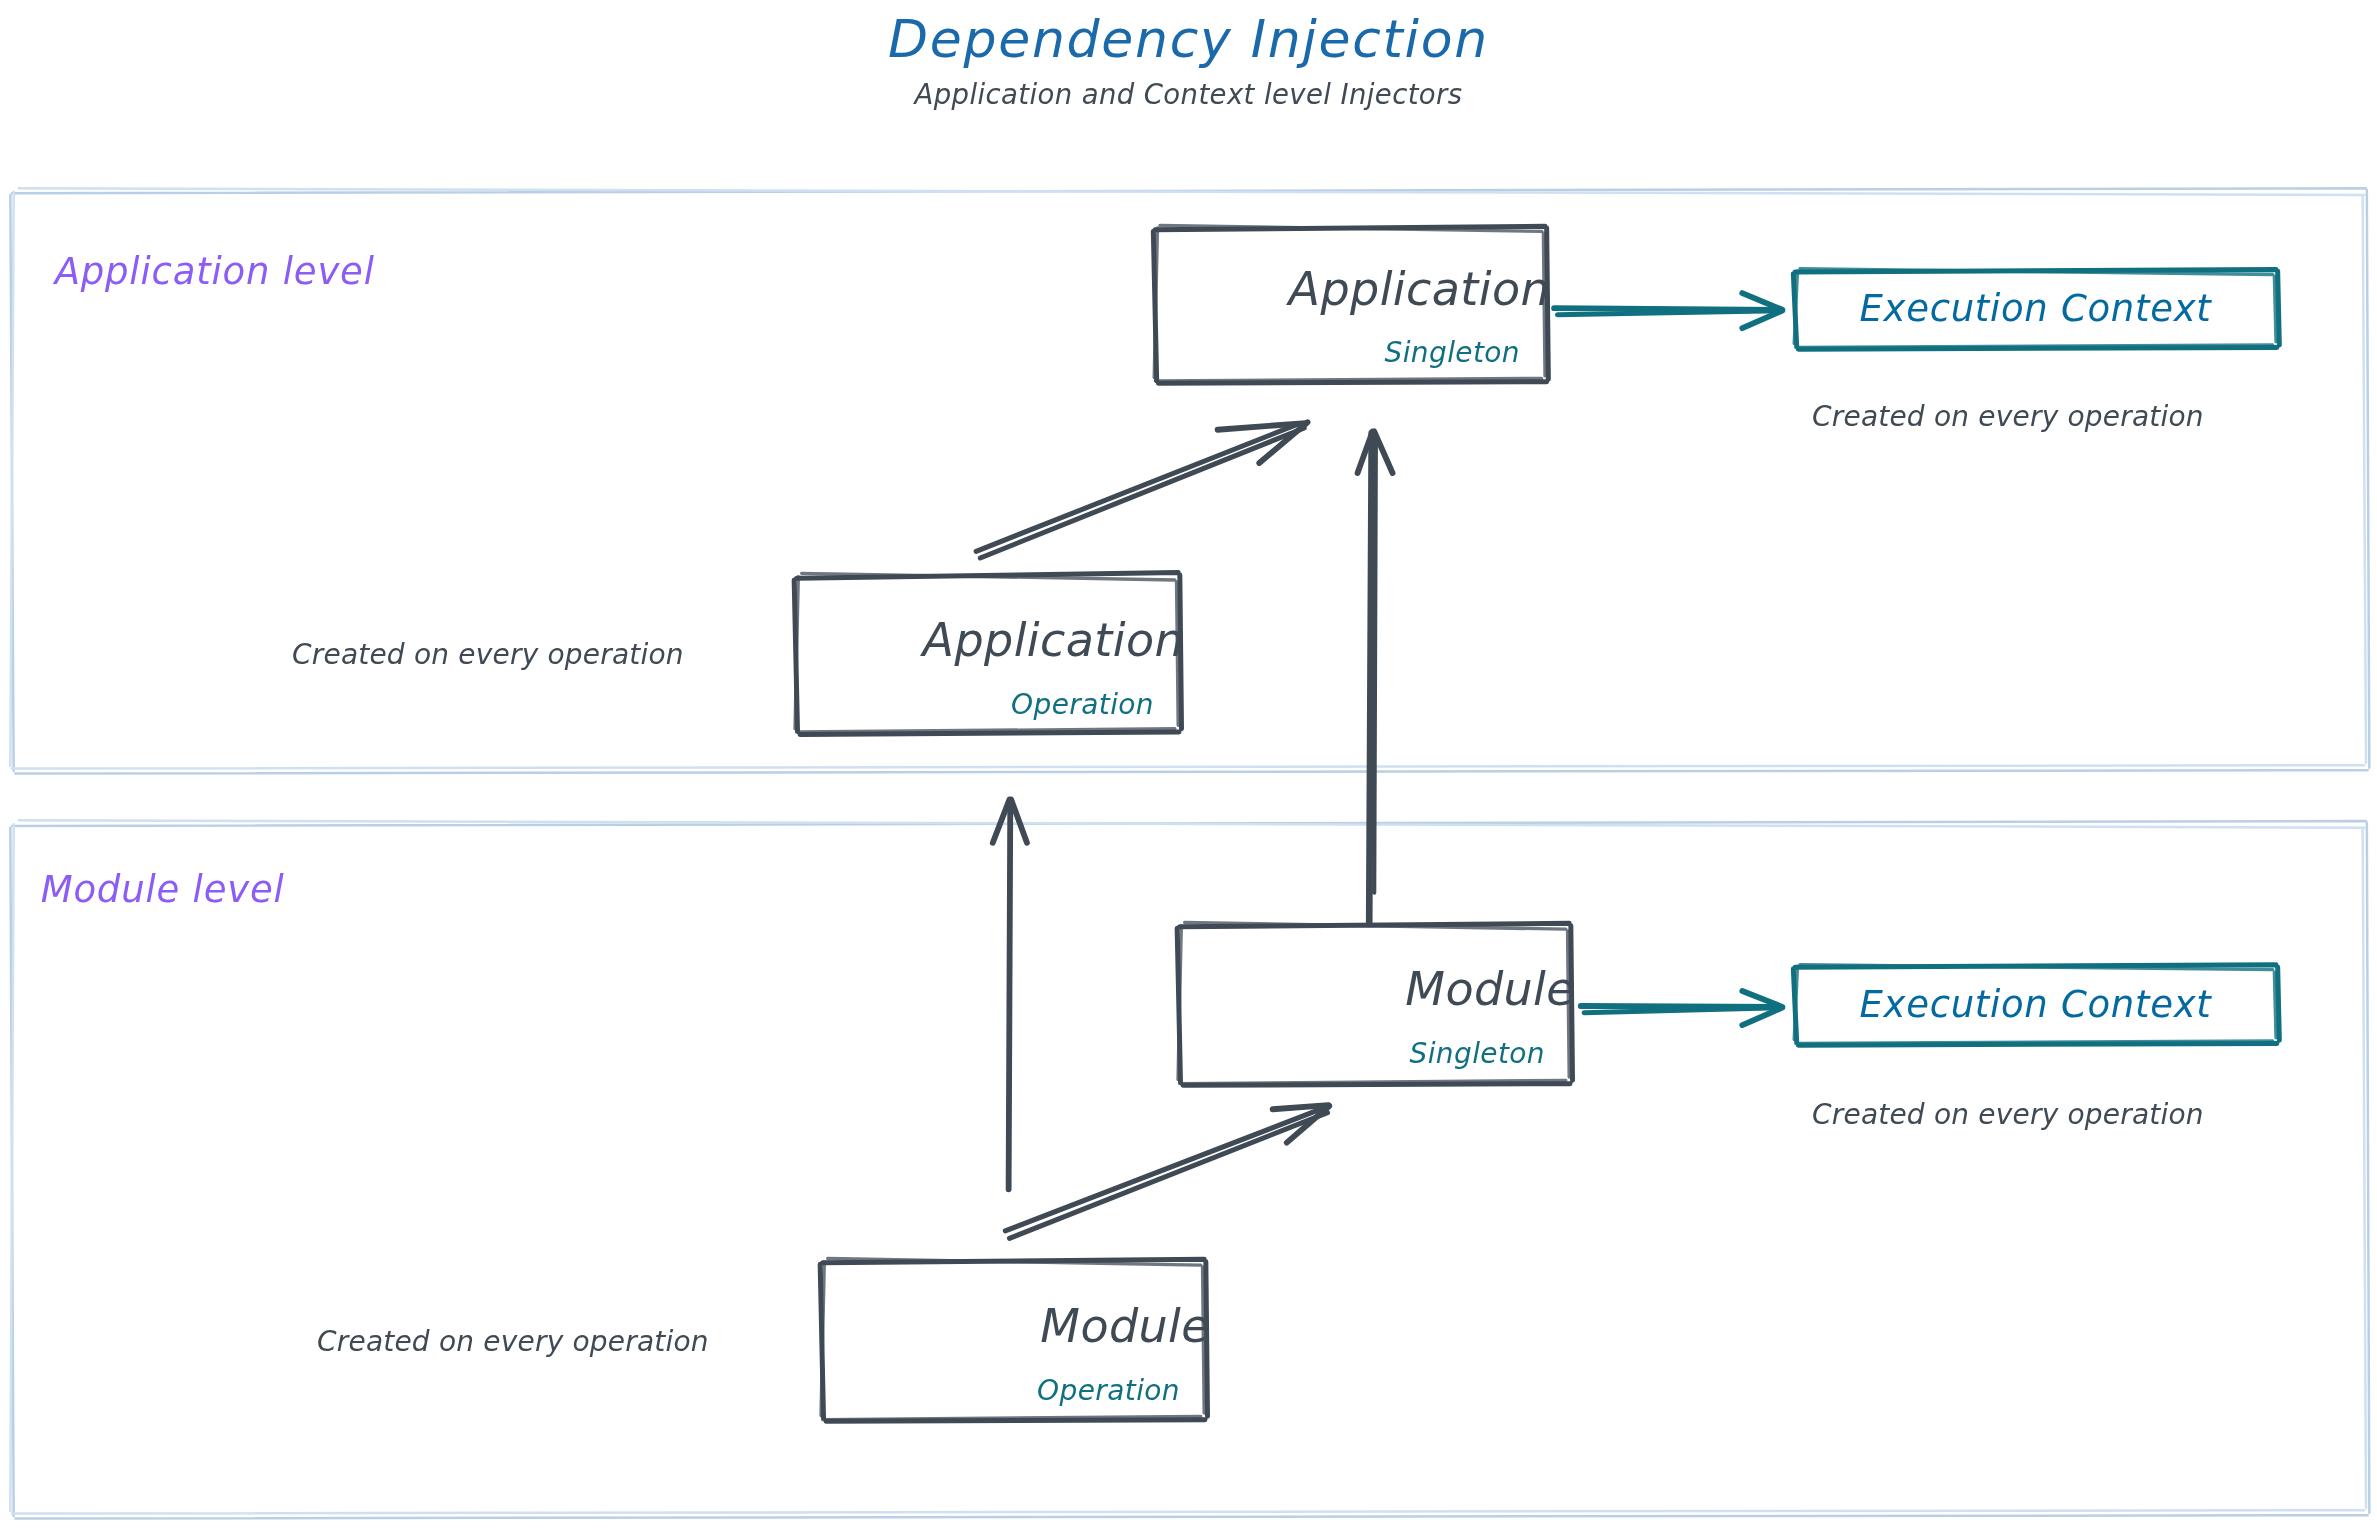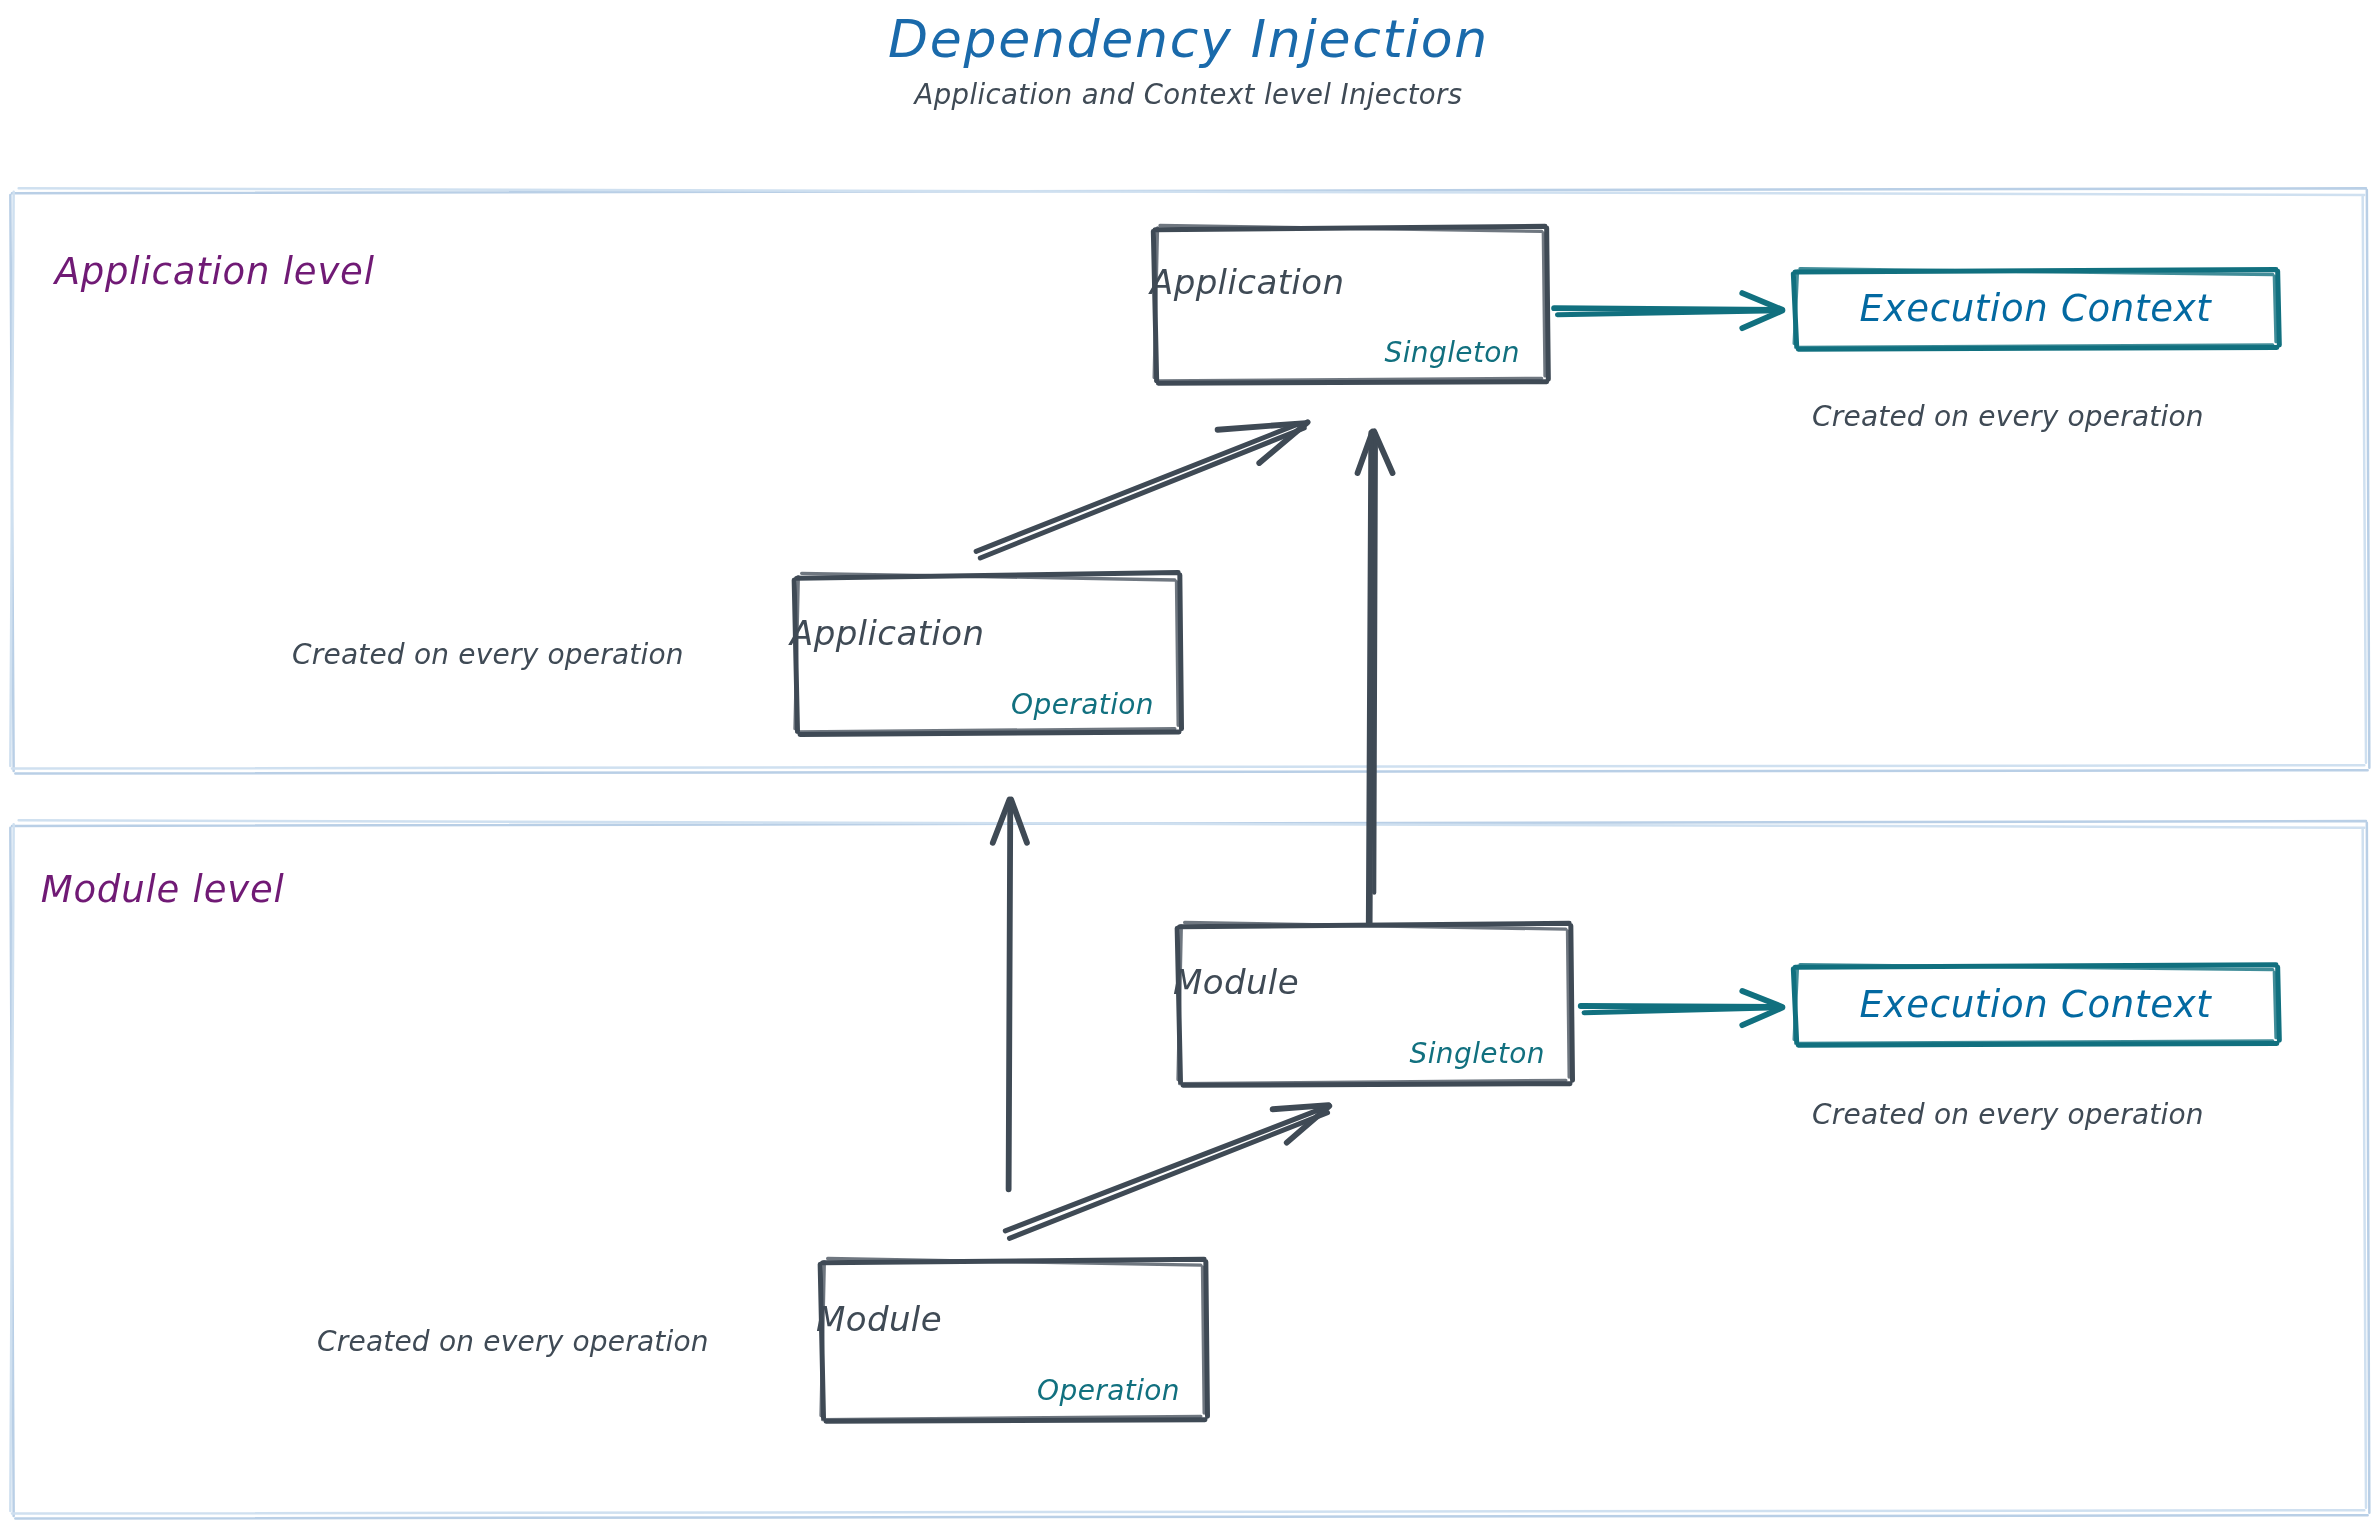--- a/index.html
+++ b/index.html
@@ -57,21 +57,21 @@
     width: 100%;
     height: 100%;
     overflow: visible;
     pointer-events: none;
   }
   .level-title {
     position: absolute;
     font-family: "DejaVu Sans", sans-serif;
     font-size: 37px;
     font-style: italic;
-    color: #701a75;
+    color: #8b5cf6;
     letter-spacing: 0.8px;
     white-space: nowrap;
   }
 
   #app-level { left: 6.7px;  top: 185px;  width: 2364px; height: 591px; }
   #mod-level { left: 6.7px;  top: 816px;  width: 2364px; height: 705px; }
 
   #app-level .level-title { left: 48px; top: 65px; }
   #mod-level .level-title { left: 34px; top: 52px; }
 
@@ -85,23 +85,23 @@
     left: 0; top: 0;
     width: 100%;
     height: 100%;
     overflow: visible;
     pointer-events: none;
   }
   .node-primary-label {
     position: absolute;
     left: 0;
     width: 100%;
-    text-align: left;
-    font-family: "DejaVu Sans", sans-serif;
-    font-size: 34px;
+    text-align: right;
+    font-family: "DejaVu Sans", sans-serif;
+    font-size: 46px;
     font-style: italic;
     color: #3f4a55;
     letter-spacing: 0.4px;
     white-space: nowrap;
   }
   .node-scope-label {
     position: absolute;
     right: 30px;
     font-family: "DejaVu Sans", sans-serif;
     font-size: 28px;

